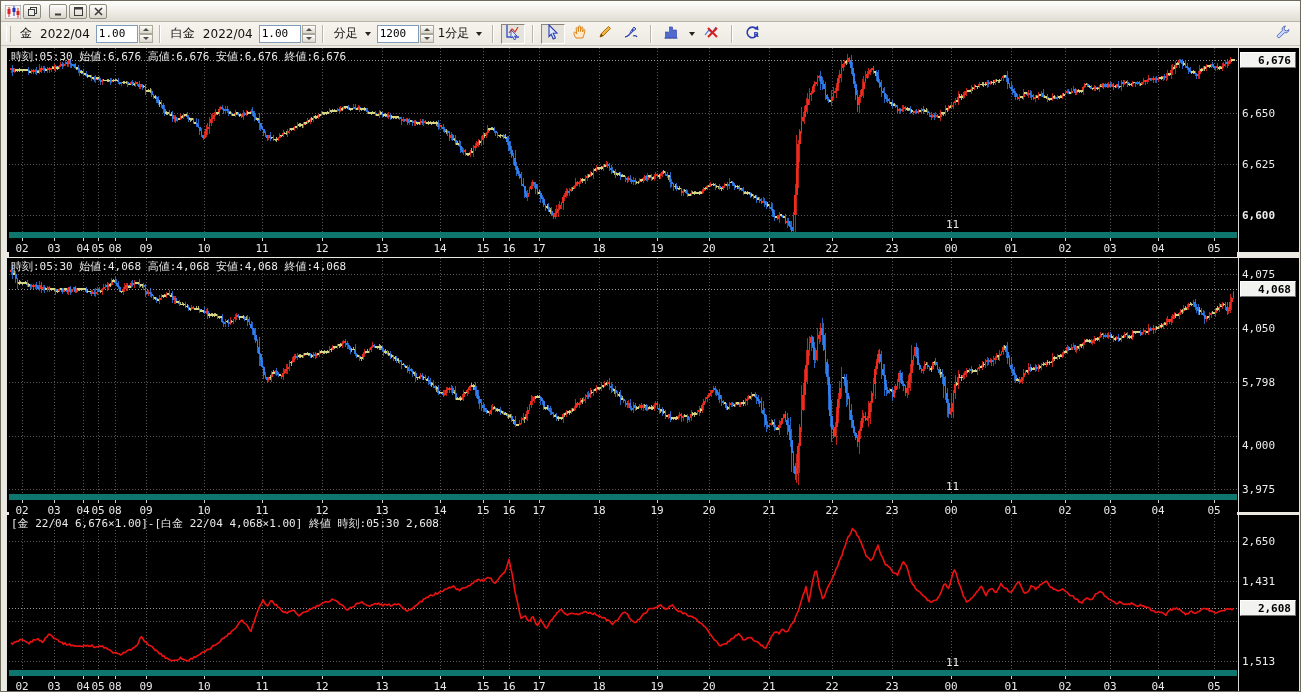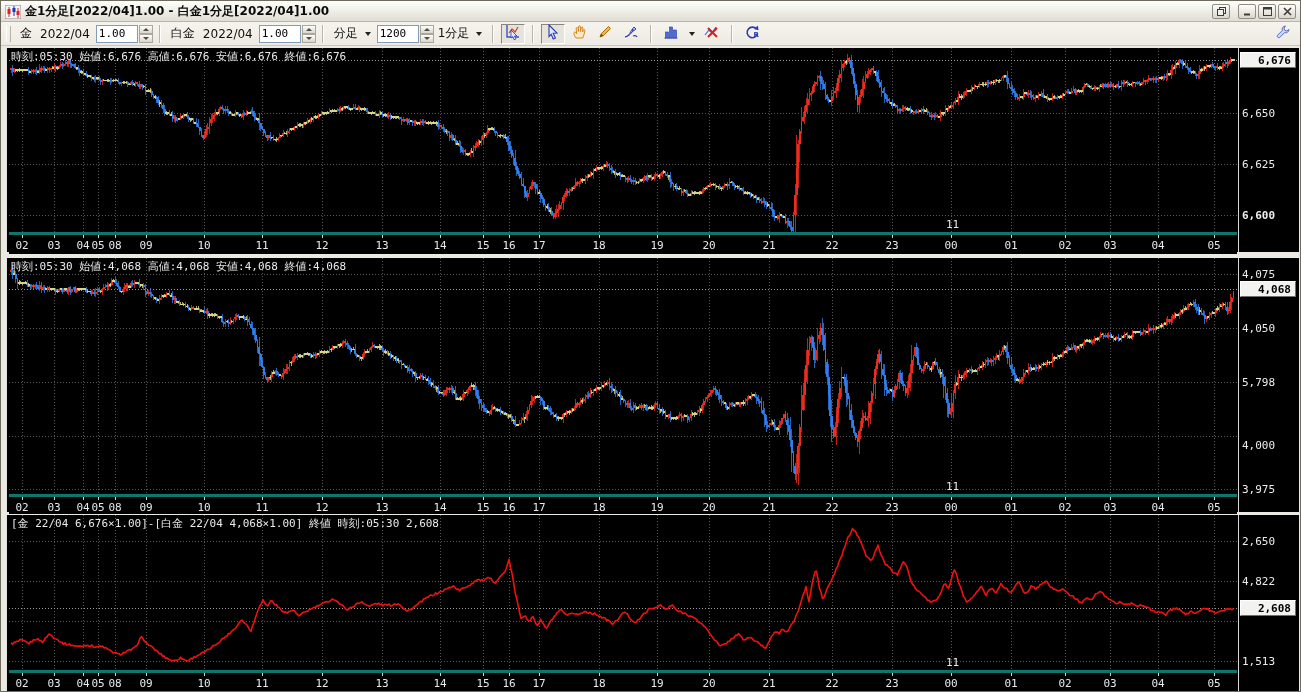--- a/index.html
+++ b/index.html
@@ -41,21 +41,21 @@
   .tbtn.narrow{width:13px}
   .tb-spring{flex:1}
 
   
   .panel{position:absolute;left:6px;width:1291px;background:#000;border-left:1px solid #e3e3e3;box-sizing:content-box}
   .plot{position:absolute;left:2px;top:0;width:1228px;overflow:hidden}
   .plot svg{display:block}
   .info{position:absolute;left:4px;top:1px;font:11px "DejaVu Sans Mono","Liberation Mono",monospace;
         color:#eaeaea;white-space:pre;pointer-events:none}
   .daylbl{position:absolute;font:11px "DejaVu Sans Mono","Liberation Mono",monospace;color:#e8e8e8;pointer-events:none}
-  .xaxis{position:absolute;left:2px;width:1228px;border-top:3px solid #0f766e;background:#000}
+  .xaxis{position:absolute;left:2px;width:1228px;border-top:6px solid #0f766e;background:#000}
   .xlab{position:absolute;top:4px;font:11px "DejaVu Sans Mono","Liberation Mono",monospace;color:#e9e9e9;transform:translateX(-50%)}
   .xtick{position:absolute;top:0;width:1px;height:3px;background:#d0d0d0}
   .yaxis{position:absolute;left:1231px;top:0;bottom:0;width:60px;border-left:1px solid #d8d8d8;background:#000}
   .ylab{position:absolute;left:3px;font:11px "DejaVu Sans Mono","Liberation Mono",monospace;color:#ededed}
   .curbox{position:absolute;left:1px;width:56px;height:16px;box-sizing:border-box;background:#f2f2ef;
           border:1px solid;border-color:#ffffff #6e6e6e #6e6e6e #ffffff;color:#000;
           font:700 11px "DejaVu Sans Mono","Liberation Mono",monospace;text-align:right;padding:1px 4px 0 0}
 </style>
 </head>
 <body>
@@ -67,21 +67,20 @@
     <svg width="16" height="14" viewBox="0 0 16 14">
       <rect x="0" y="0" width="16" height="14" fill="#f4f4f4" stroke="#8a8a8a"></rect>
       <line x1="4" y1="2" x2="4" y2="12" stroke="#d22"></line>
         <rect x="2.5" y="4" width="3" height="5" fill="#d22"></rect>
       <line x1="9" y1="1" x2="9" y2="11" stroke="#23b"></line>
         <rect x="7.5" y="3" width="3" height="4" fill="#23b"></rect>
       <line x1="13" y1="3" x2="13" y2="13" stroke="#d22"></line>
         <rect x="11.5" y="6" width="3" height="4" fill="#d22"></rect>
     </svg>
   </span>
-  <span class="title-text">金1分足[2022/04]1.00 - 白金1分足[2022/04]1.00</span>
   <button class="winbtn">
     <svg width="9" height="9" viewBox="0 0 9 9">
         <rect x="2.5" y="0.5" width="6" height="6" fill="none" stroke="#3c3c38"></rect>
         <rect x="0.5" y="2.5" width="6" height="6" fill="#efefec" stroke="#3c3c38"></rect>
       </svg>
   </button>
   <span class="btn-gap"></span>
   <button class="winbtn">
     <svg width="9" height="9" viewBox="0 0 9 9">
         <rect x="1" y="6.5" width="6" height="2" fill="#3c3c38"></rect>
@@ -509,16 +508,16 @@
       <div class="xlab" style="left: 1101px;">03</div>
       <div class="xtick" style="left: 1101px;"></div>
       <div class="xlab" style="left: 1149px;">04</div>
       <div class="xtick" style="left: 1149px;"></div>
       <div class="xlab" style="left: 1205px;">05</div>
       <div class="xtick" style="left: 1205px;"></div>
     </div>
   <div class="yaxis">
     <div class="curbox" style="top: 85px;">2,608</div>
   <div class="ylab" style="top: 20px;">2,650</div>
-      <div class="ylab" style="top: 60px;">4,822</div>
+      <div class="ylab" style="top: 60px;">1,431</div>
       <div class="ylab" style="top: 140px;">1,513</div>
     </div>
 </div>
 
 </body></html>

